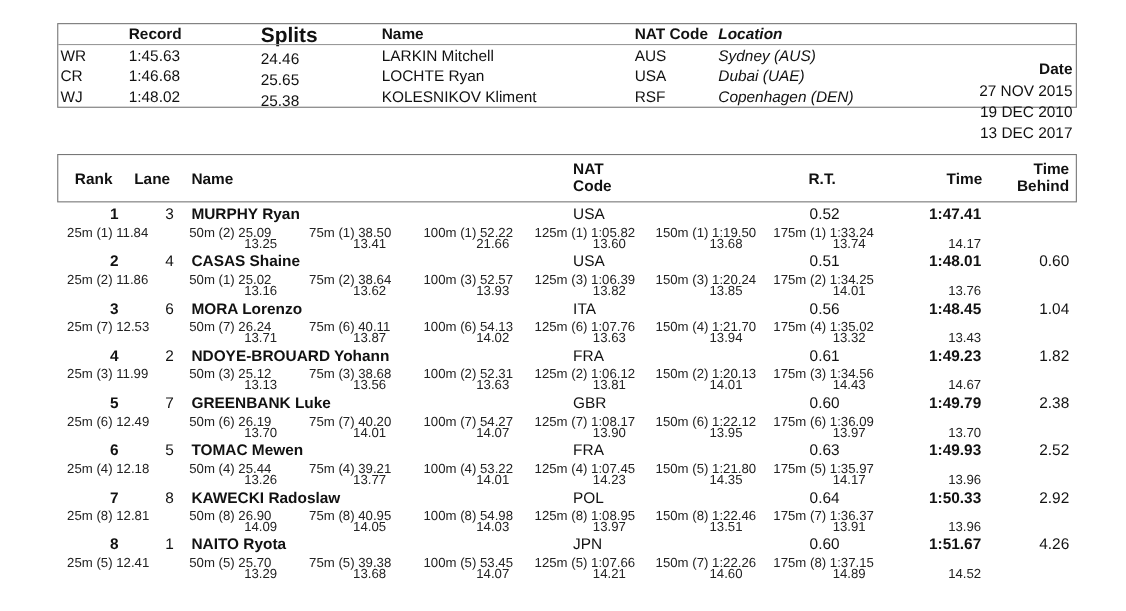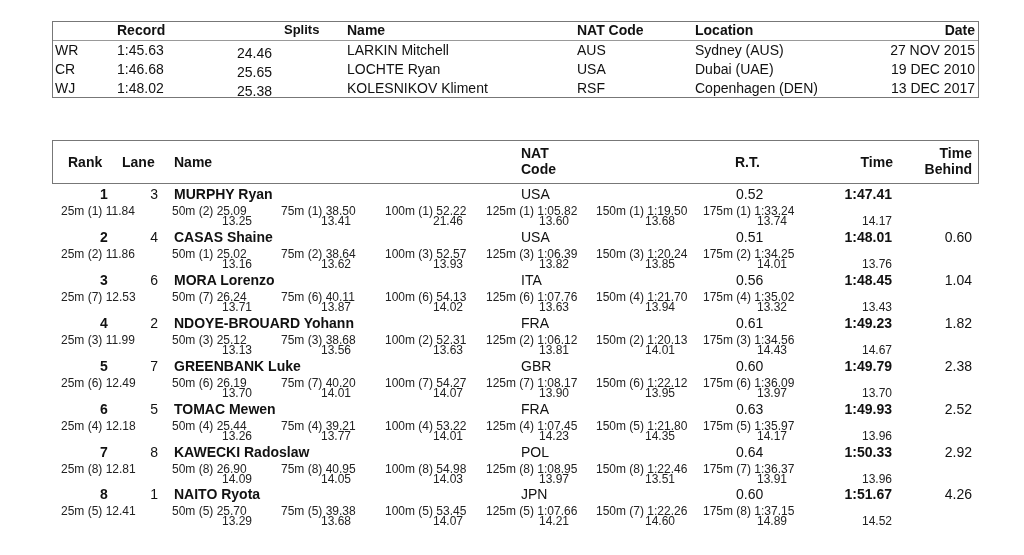--- a/index.html
+++ b/index.html
@@ -9,25 +9,25 @@
     
     .records { position: absolute; left: 52px; top: 21px; width: 927px; height: 77px;
                border: 1px solid #777; box-sizing: border-box; }
     .records .hdr-line { position: absolute; left: 0; right: 0; top: 18px; border-top: 1px solid #999; }
     .rec-row { position: absolute; left: 0; right: 0; height: 19px; font-size: 14px; }
     .rec-row span { position: absolute; top: 0; white-space: nowrap; }
     .rec-hdr { top: 0px; font-weight: bold; }
     .c-code { left: 2px; font-weight: normal; }
     .c-record { left: 64px; }
     .c-splits { left: 184px; font-size: 14px; top: 3px !important; }
-    .rec-hdr .c-splits { font-size: 13px; top: 0 !important; margin-left: 47px; }
+    .rec-hdr .c-splits { font-size: 19px; top: 0 !important; }
     .c-name { left: 294px; }
     .c-nat { left: 524px; }
-    .c-loc { left: 642px; }
-    .c-date { right: 3px; }
+    .c-loc { left: 600px; font-style: italic; }
+    .c-date { right: 3px; margin-top: 32px; }
 
     
     .results-hdr { position: absolute; left: 52px; top: 140px; width: 927px; height: 44px;
                    border: 1px solid #777; box-sizing: border-box; font-weight: bold; font-size: 14px; }
     .results-hdr span { position: absolute; white-space: nowrap; line-height: 16px; }
     .h-rank { left: 15px; top: 13px; }
     .h-lane { left: 69px; top: 13px; }
     .h-name { left: 121px; top: 13px; }
     .h-nat { left: 468px; top: 4px; }
     .h-rt { left: 682px; top: 13px; }
@@ -137,21 +137,21 @@
         <div class="split s2">
           <span class="sl">50m  (2) 25.09</span>
           <span class="lap">13.25</span>
         </div>
         <div class="split s3">
           <span class="sl">75m  (1) 38.50</span>
           <span class="lap">13.41</span>
         </div>
         <div class="split s4">
           <span class="sl">100m  (1) 52.22</span>
-          <span class="lap">21.46</span>
+          <span class="lap">21.66</span>
         </div>
         <div class="split s5">
           <span class="sl">125m  (1) 1:05.82</span>
           <span class="lap">13.60</span>
         </div>
         <div class="split s6">
           <span class="sl">150m  (1) 1:19.50</span>
           <span class="lap">13.68</span>
         </div>
         <div class="split s7">

